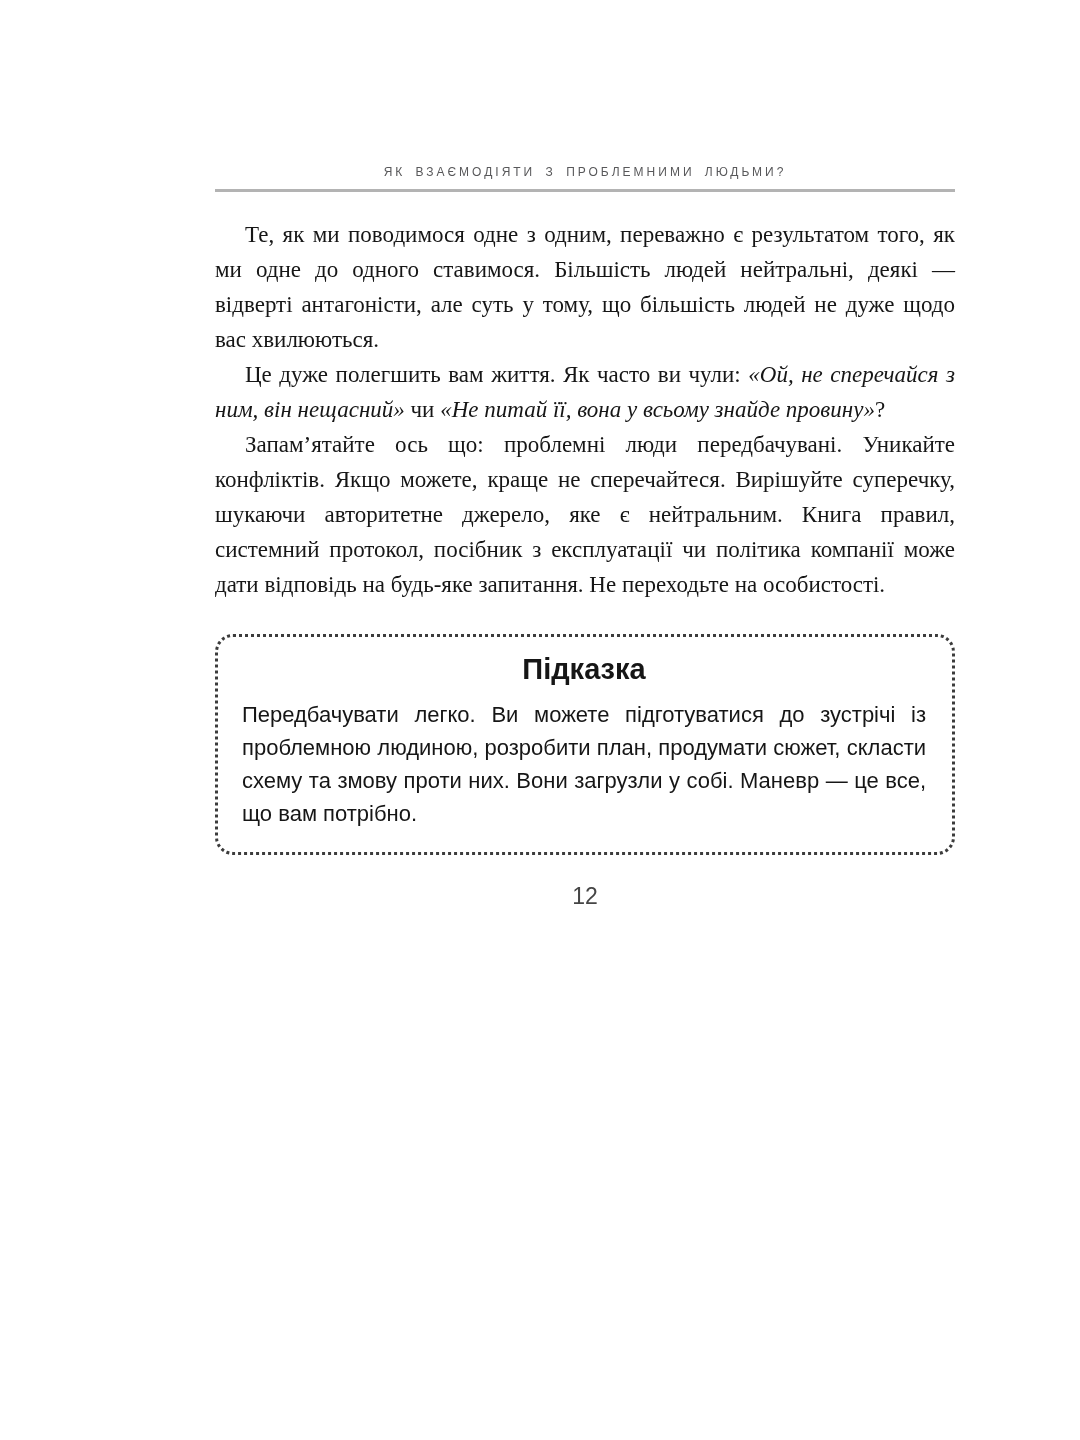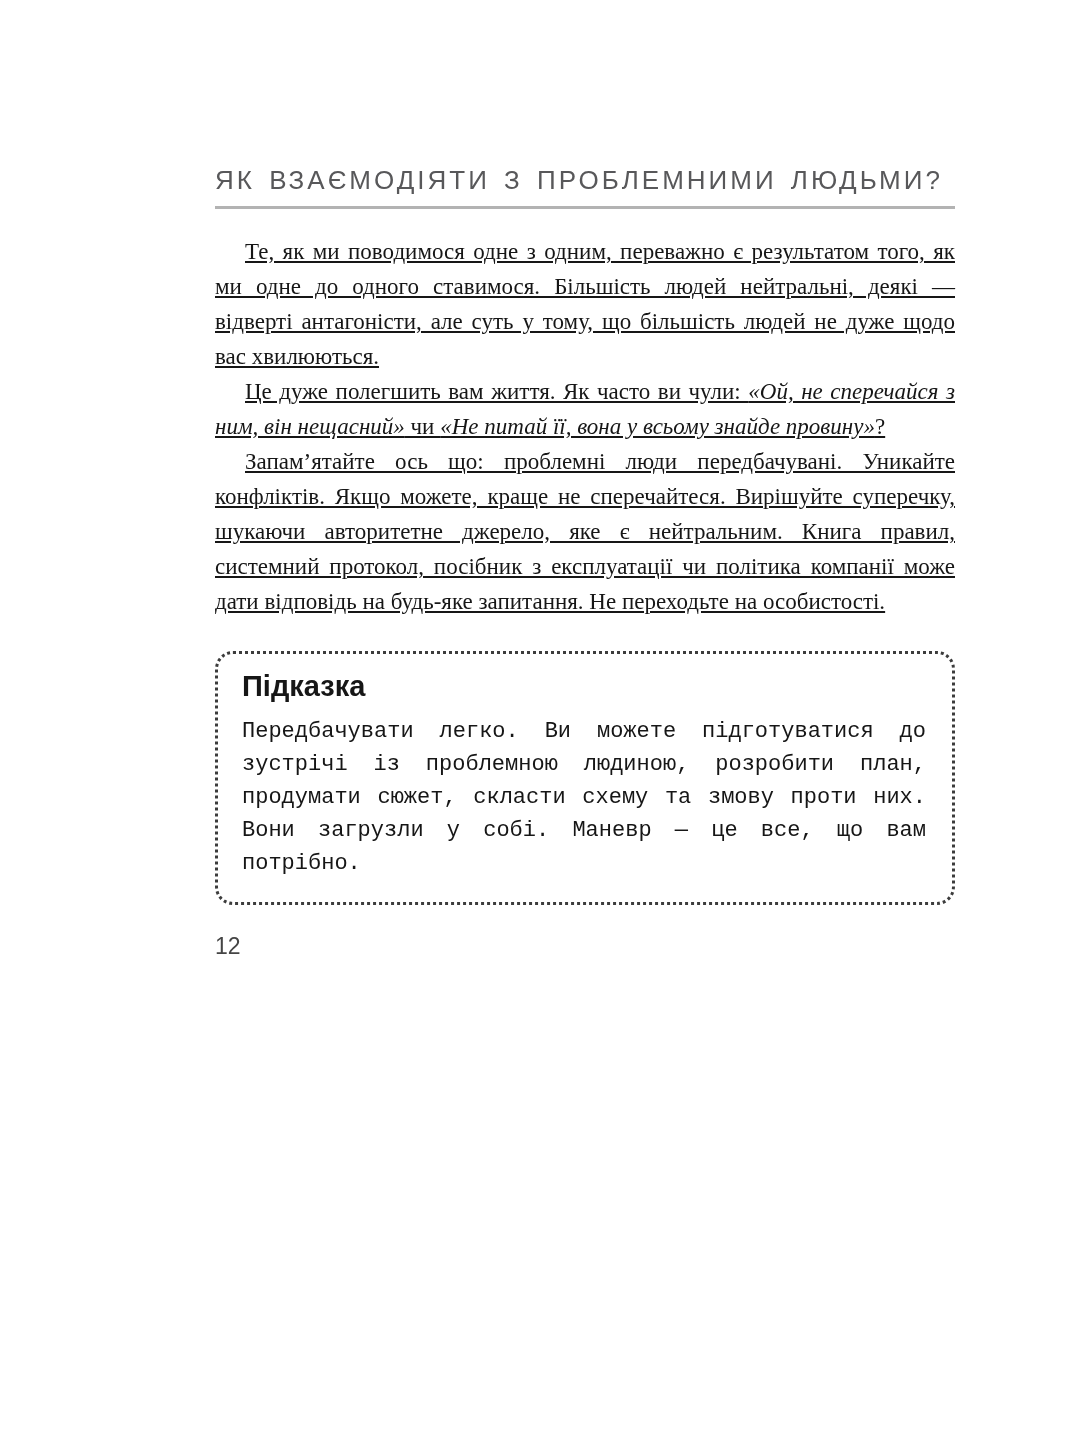--- a/index.html
+++ b/index.html
@@ -16,65 +16,67 @@
     position:relative;
     overflow:hidden;
   }
   .page-content{
     position:absolute;
     left:215px;top:165px;
     width:740px;
   }
   .running-head{
     font-family:"Liberation Sans",sans-serif;
-    font-size:26px;
+    font-size:12px;
     letter-spacing:3px;
     word-spacing:4px;
     color:var(--header-color);
+    text-align:center;
     white-space:nowrap;
   }
   .head-rule{
     height:3px;
     background:var(--rule-color);
     margin-top:10px;
   }
   .body-text{
     font-family:"Liberation Serif",serif;
     font-size:23px;
     line-height:35px;
     color:var(--text-color);
     text-align:justify;
-    text-decoration:underline;
   }
   .body-text.first{margin-top:25px;}
   .body-text p{margin:0;text-indent:30px;}
   .body-text .italic{font-style:italic;}
   .tip-box{
     border:3px dotted var(--tip-border-color);
     border-radius:18px;
     margin:32px 0 28px 0;
     padding:16px 26px 22px 24px;
     color:var(--text-color);
   }
   .tip-title{
     font-family:"Liberation Sans",sans-serif;
     font-weight:bold;
     font-size:29px;
     margin:0 0 12px 0;
+    text-align:center;
   }
   .tip-body{
-    font-family:Liberation Mono, monospace;
+    font-family:Liberation Sans, sans-serif;
     font-size:22px;
     line-height:33px;
     text-align:justify;
   }
   .page-number{
     font-family:"Liberation Sans",sans-serif;
     font-size:23px;
     color:var(--page-number-color);
+    text-align:center;
     margin-top:12px;
   }
 </style>
 </head>
 <body>
 
 <div class="page-content">
 
   <div class="running-head">ЯК ВЗАЄМОДІЯТИ З ПРОБЛЕМНИМИ ЛЮДЬМИ?</div>
 

